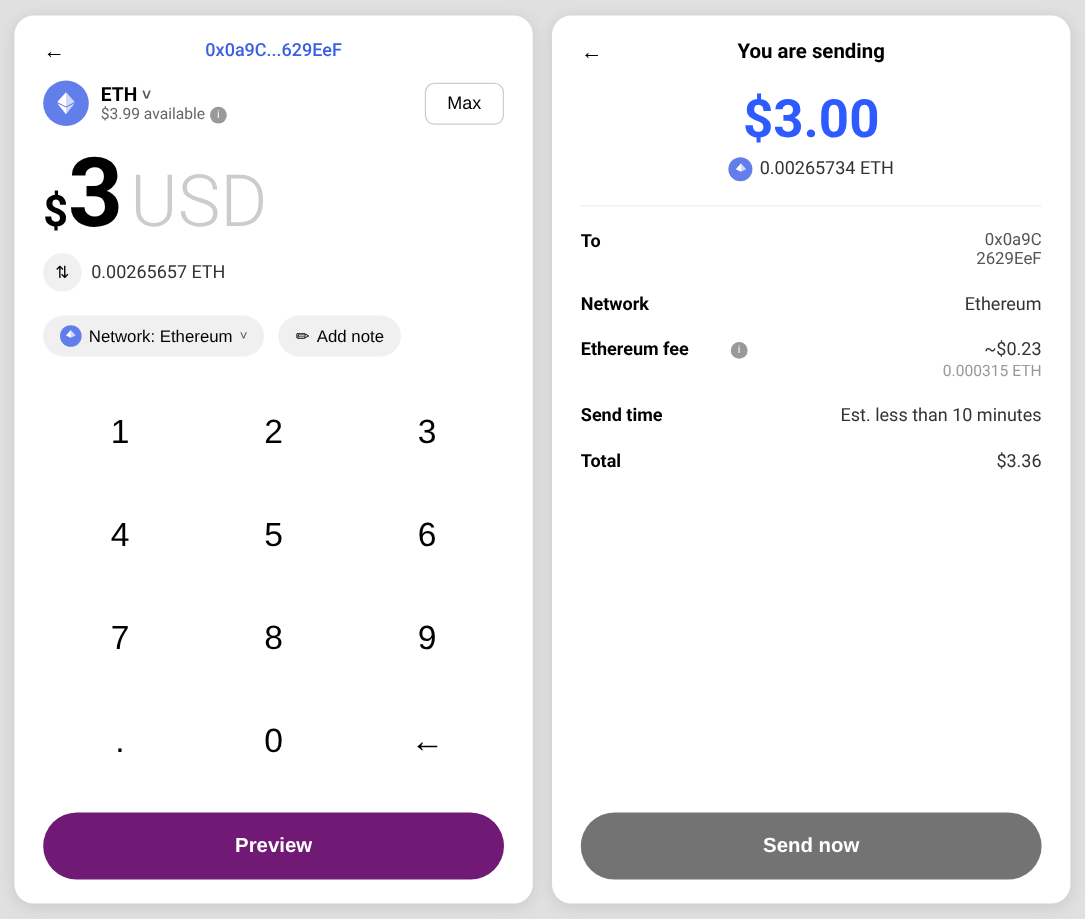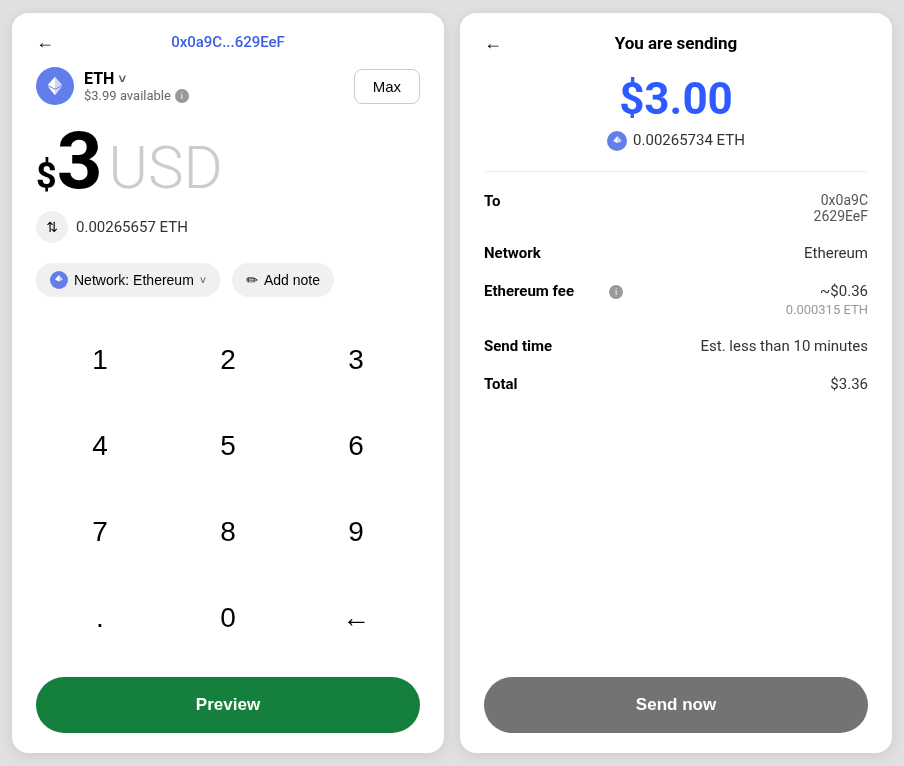--- a/index.html
+++ b/index.html
@@ -224,21 +224,21 @@
       font-size: 28px;
       font-weight: 400;
       color: #000;
       cursor: pointer;
       padding: 14px 0;
       background: none;
       border: none;
     }
 
     .preview-btn {
-      background: #15803d;
+      background: #701a75;
       color: #fff;
       border: none;
       border-radius: 30px;
       padding: 18px;
       font-size: 17px;
       font-weight: 600;
       cursor: pointer;
       width: 100%;
     }
 
@@ -448,21 +448,21 @@
       <span class="detail-label">Network</span>
       <span class="detail-value">Ethereum</span>
     </div>
 
     <div class="detail-row">
       <div class="fee-label">
         <span class="detail-label">Ethereum fee</span>
         <span class="info-icon" style="margin-top:2px;">i</span>
       </div>
       <div class="detail-value">
-        <span>~$0.36</span>
+        <span>~$0.23</span>
         <span class="sub-value">0.000315 ETH</span>
       </div>
     </div>
 
     <div class="detail-row">
       <span class="detail-label">Send time</span>
       <span class="detail-value">Est. less than 10 minutes</span>
     </div>
 
     <div class="detail-row">

